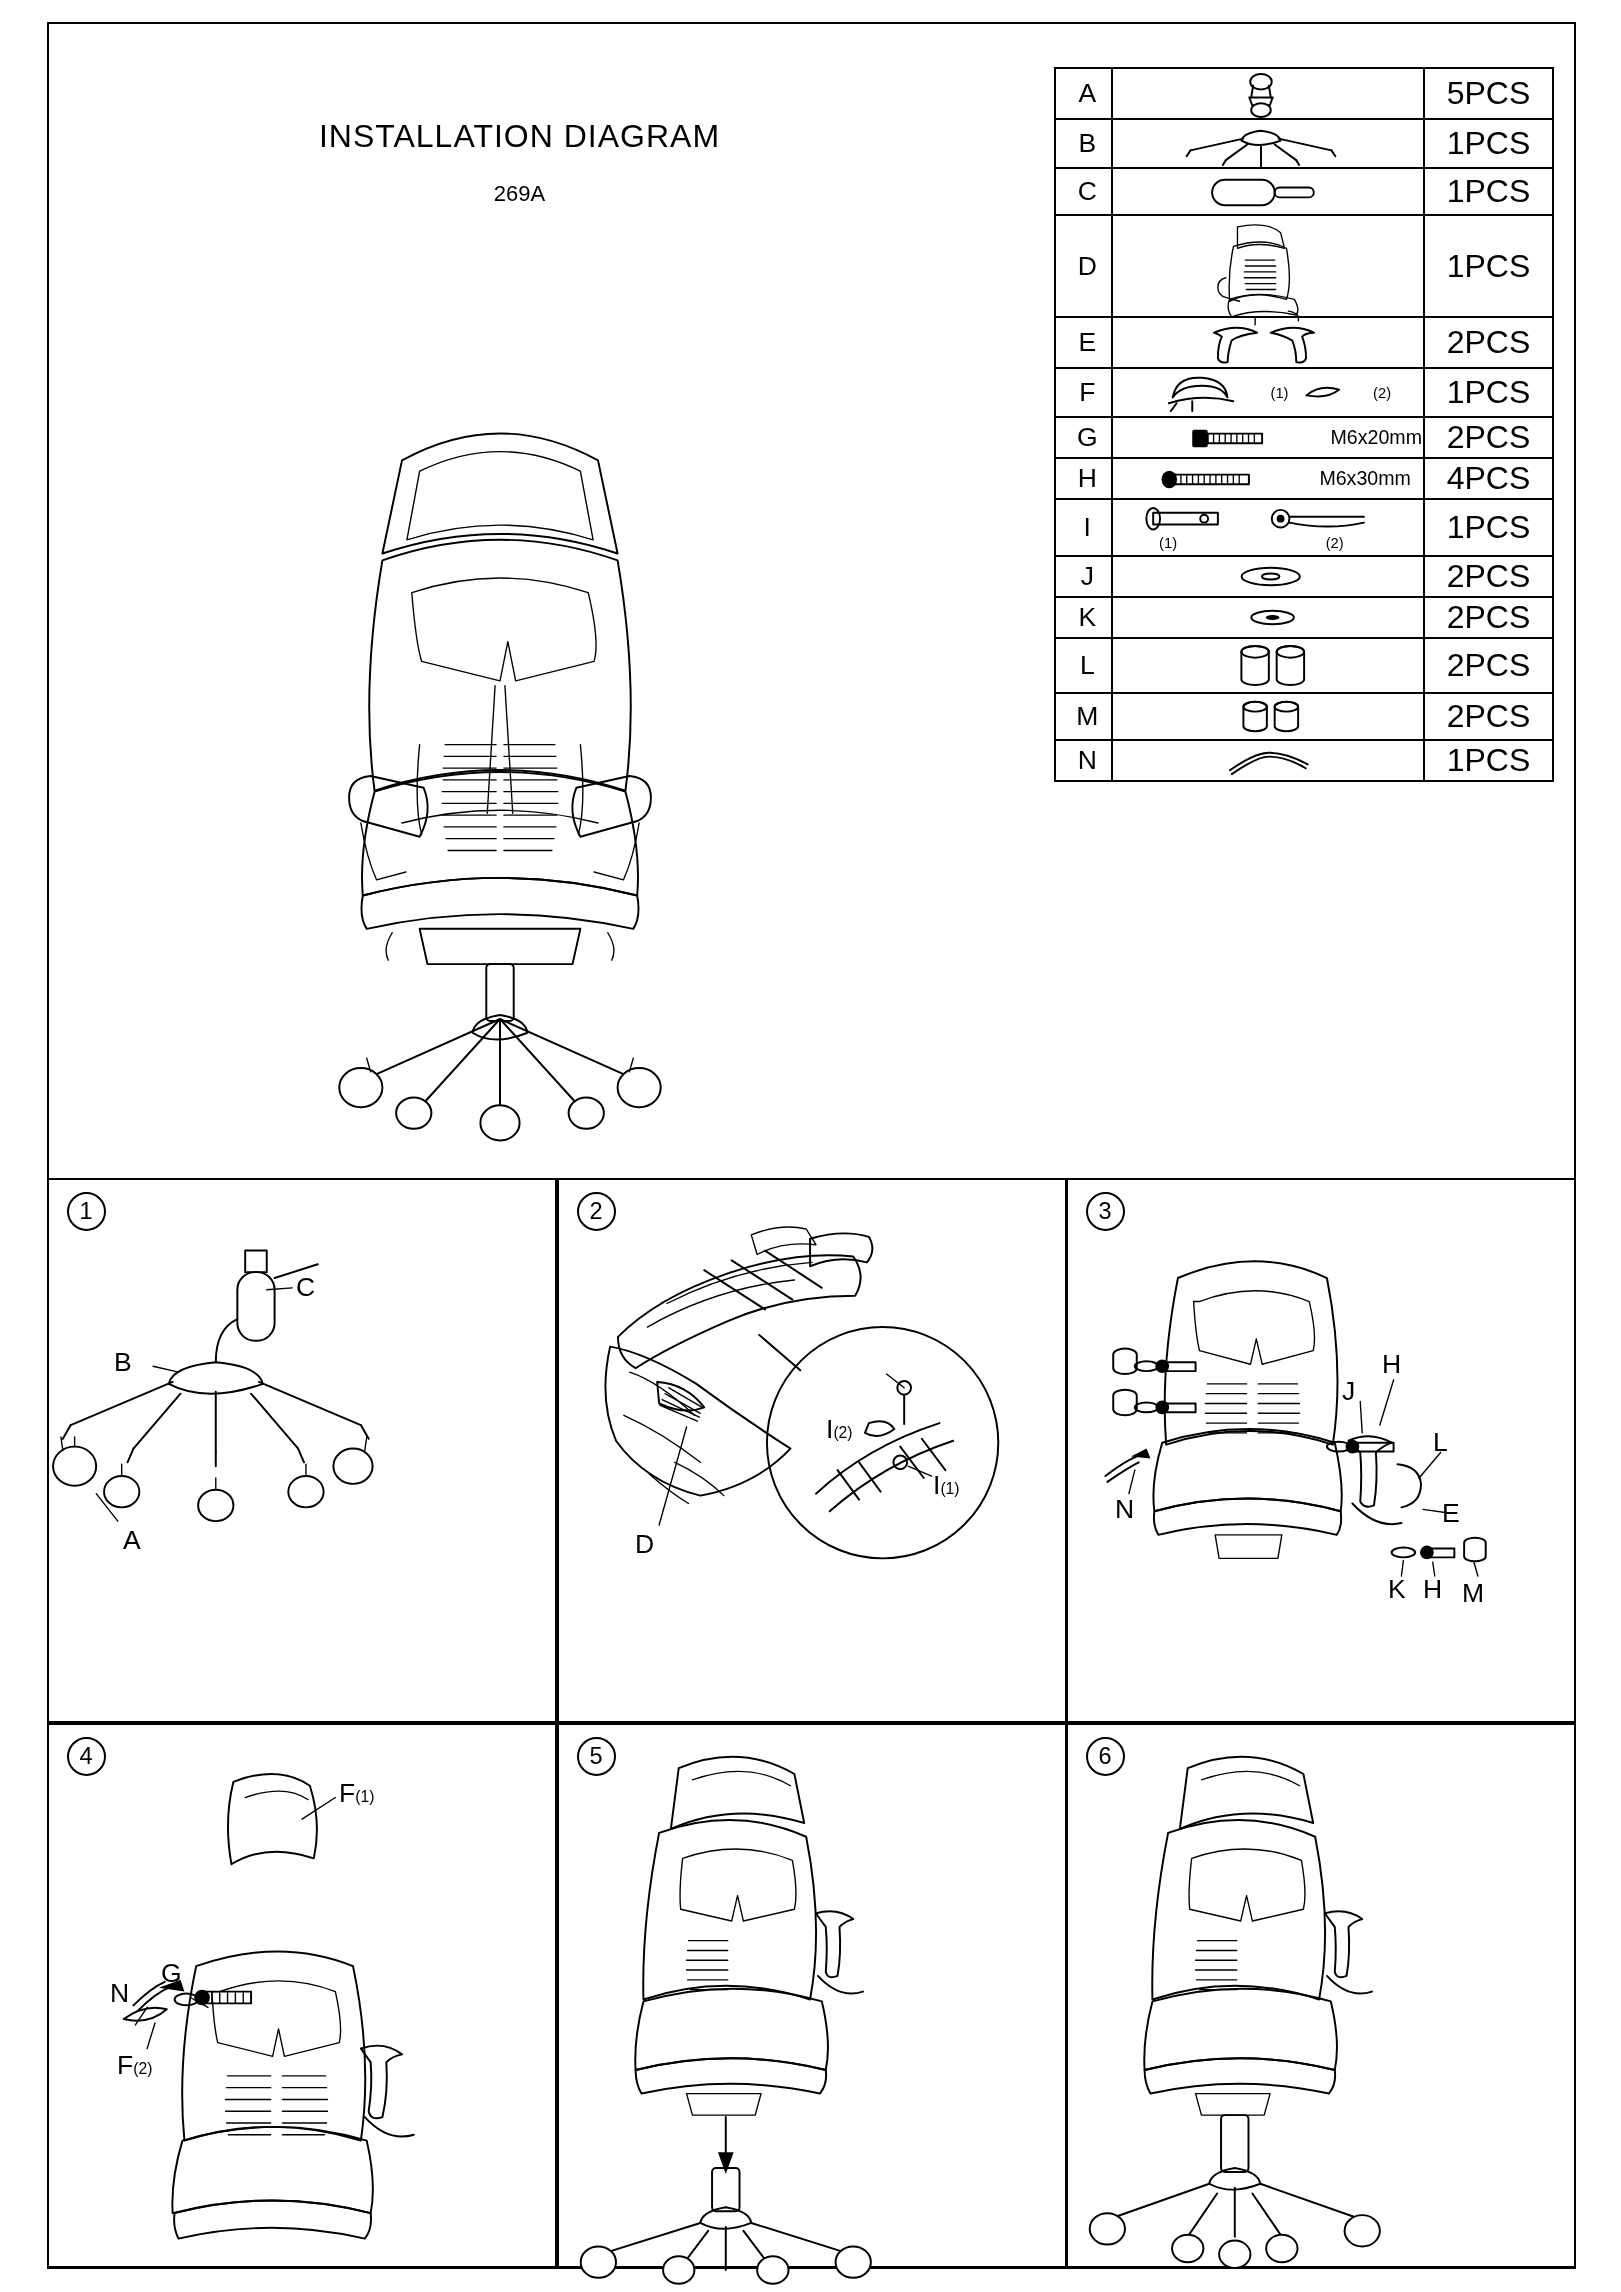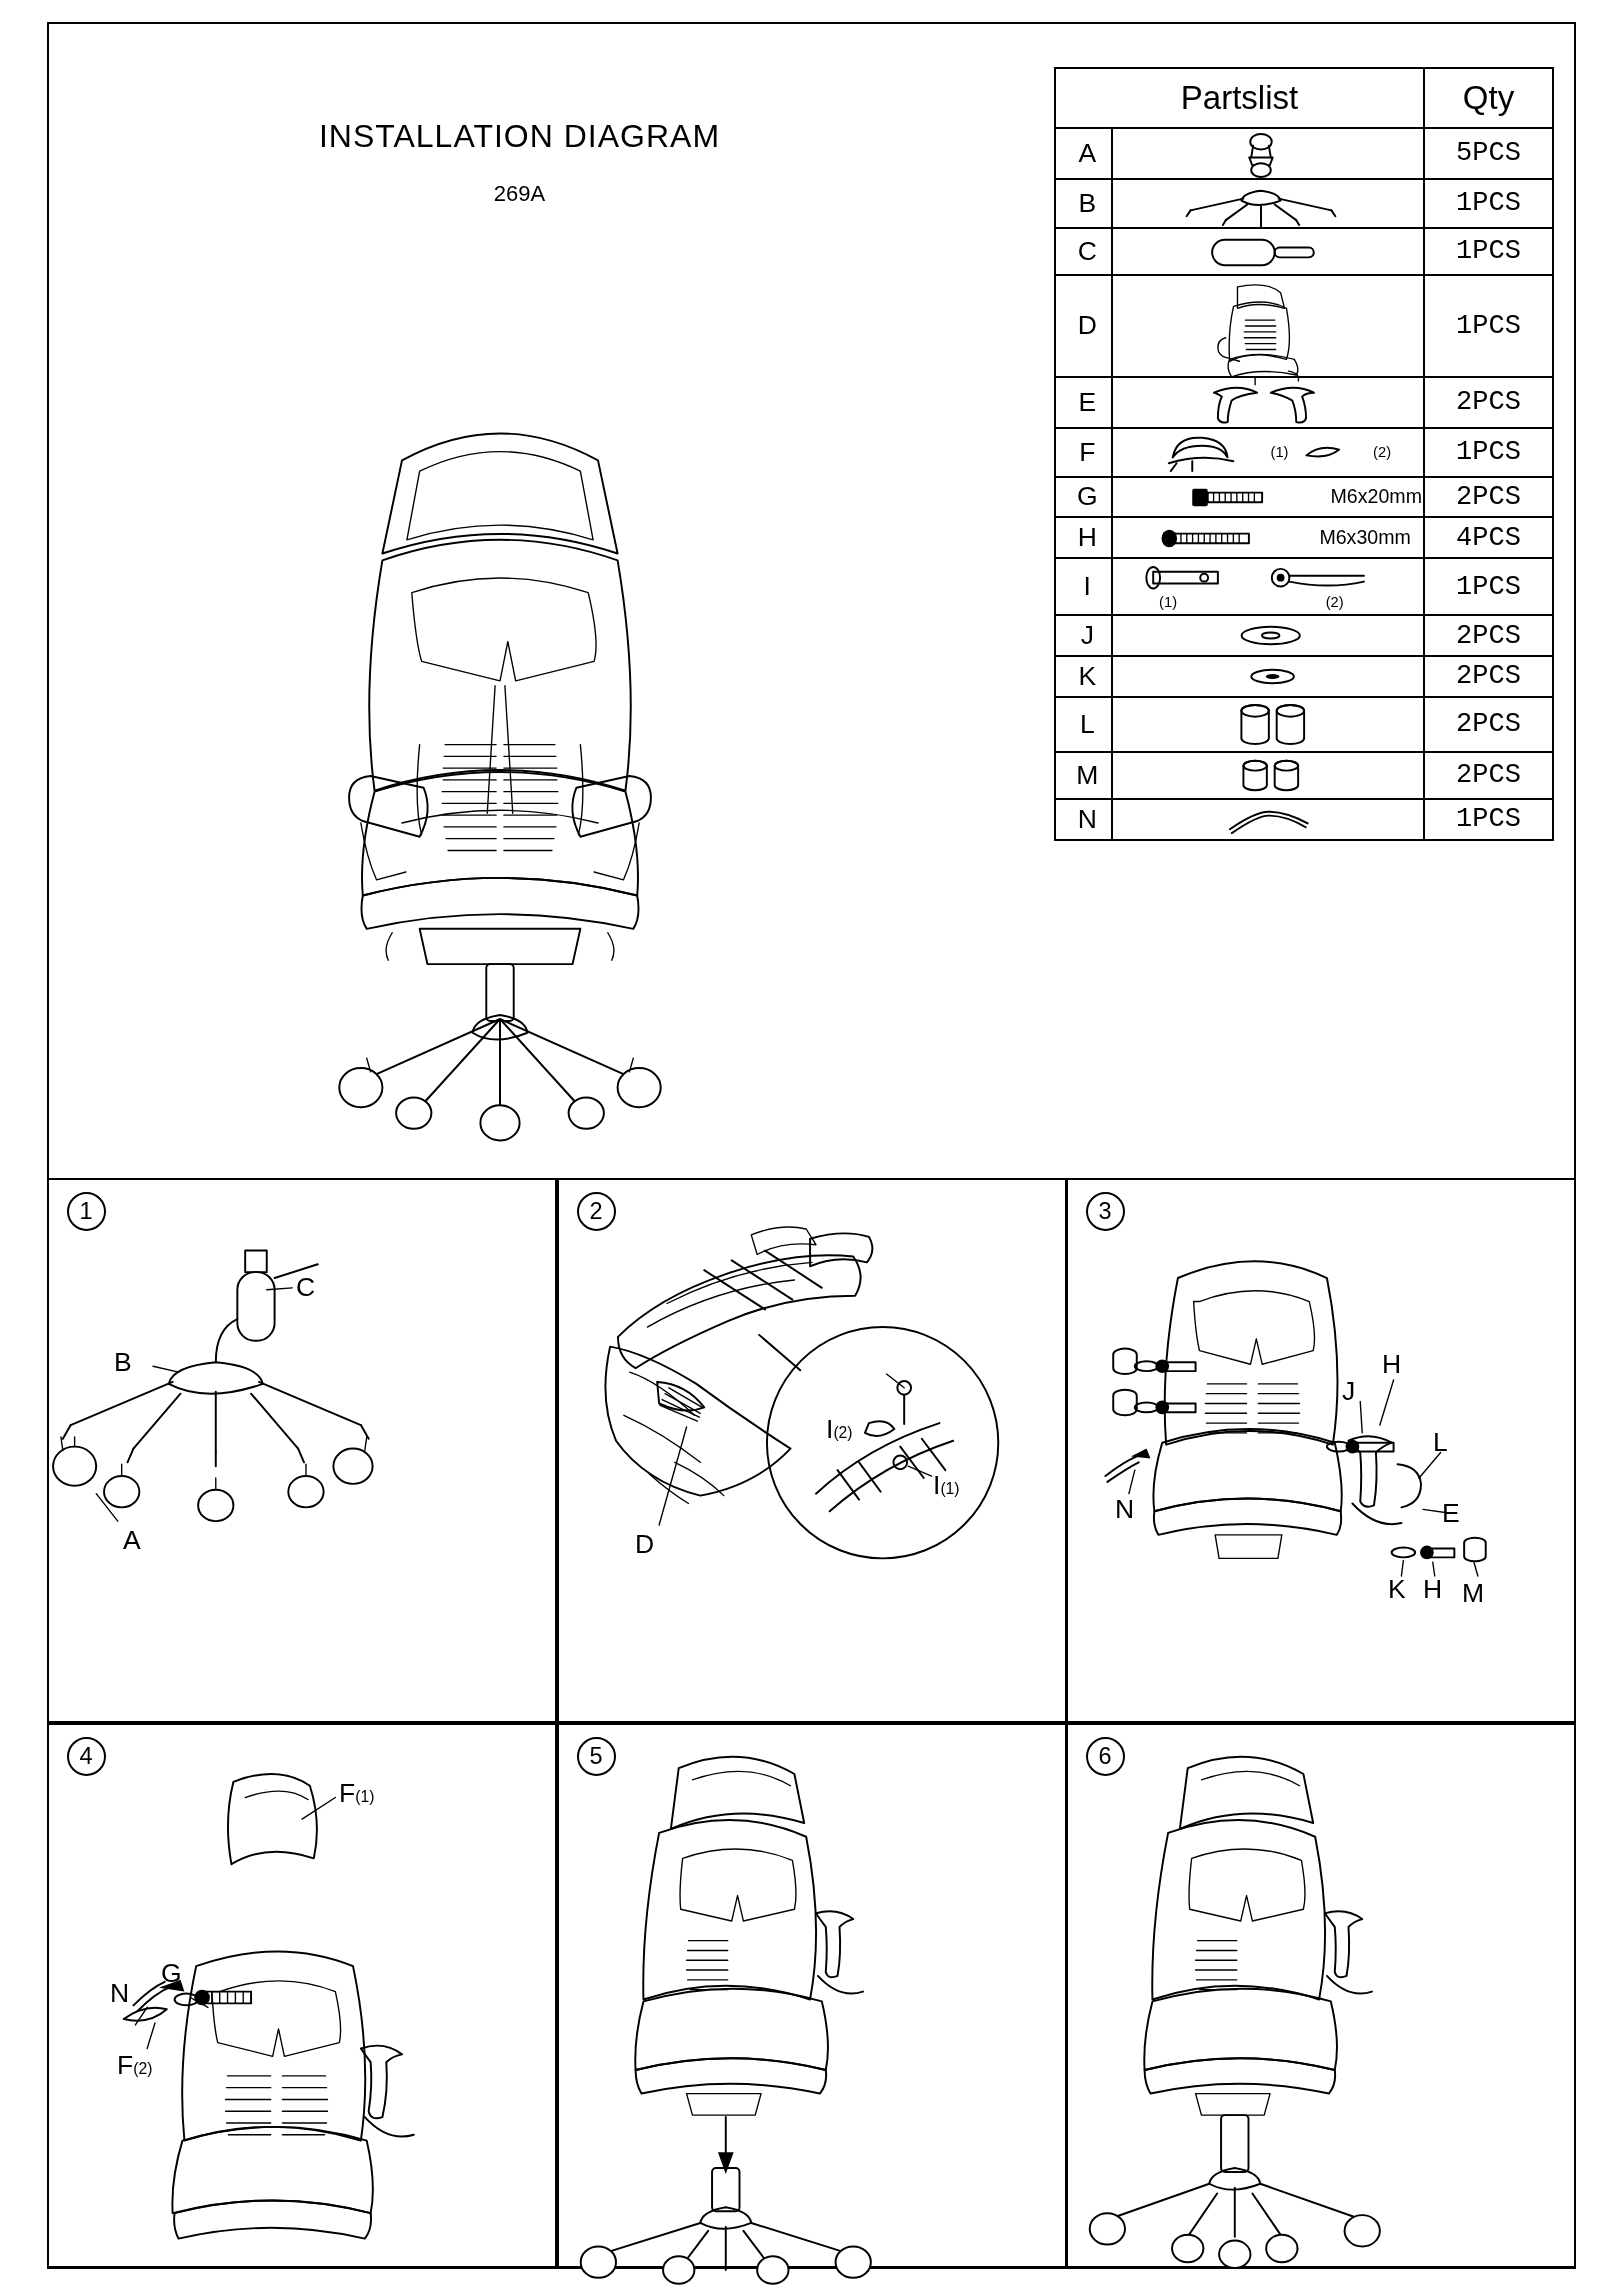--- a/index.html
+++ b/index.html
@@ -14,21 +14,21 @@
 
   
   .hero{position:absolute;left:255px;top:333px;width:490px;height:784px;}
 
   
   .parts-table{position:absolute;left:1054px;top:67px;width:500px;border-collapse:collapse;}
   .parts-table td,.parts-table th{border:2px solid #000;}
   .parts-table .hd{font-size:33px;font-weight:normal;text-align:center;padding:9.8px 0;}
   .cell-letter{width:47px;text-align:center;font-size:26.5px;padding:3.9px 0 3.9px 7.8px;}
   .cell-pic{text-align:center;vertical-align:middle;}
-  .cell-qty{width:125px;text-align:center;font-size:27px;font-family:Liberation Mono, monospace;}
+  .cell-qty{width:125px;text-align:center;font-size:32px;}
   .pic-wrap{display:flex;align-items:center;justify-content:center;gap:7.8px;height:100%;}
   .sub-n{font-size:14.7px;vertical-align:bottom;}
   .spec{font-size:19.6px;margin-left:9.8px;}
 
   
   .steps{position:absolute;left:47px;top:1178px;width:1529px;height:1090px;}
   .step{position:absolute;border:2px solid #000;box-sizing:border-box;}
   .step-num{position:absolute;left:17.6px;top:11.8px;width:35px;height:35px;border:2px solid #000;border-radius:50%;
             display:flex;align-items:center;justify-content:center;font-size:23.5px;}
   .lbl{position:absolute;font-size:26.5px;}
@@ -109,24 +109,20 @@
       <ellipse class="wh" cx="392" cy="770" rx="22" ry="20"></ellipse>
       <ellipse class="wh" cx="162" cy="796" rx="18" ry="16"></ellipse>
       <ellipse class="wh" cx="338" cy="796" rx="18" ry="16"></ellipse>
       <ellipse class="wh" cx="250" cy="806" rx="20" ry="18"></ellipse>
       <path class="ln-t" d="M118 754 l-4 -14 M382 754 l4 -14 M250 788 v-10"></path>
     </svg>
   </div>
 
   <table class="parts-table">
     <tbody>
-        <tr>
-      <th class="hd" colspan="2">Partslist</th>
-      <th class="hd">Qty</th>
-    </tr>
 
     <tr>
       <td class="cell-letter">A</td>
       <td class="cell-pic">
         <svg width="294" height="47" viewBox="0 0 300 48">
               <g transform="translate(130,2)">
           <ellipse class="ln" cx="20" cy="10" rx="11" ry="8"></ellipse>
           <path class="ln" d="M12 14 l-2 12 M28 14 l2 12"></path>
           <path class="ln" d="M8 26 h24 l-3 8 h-18 z"></path>
           <ellipse class="wh" cx="20" cy="39" rx="10" ry="7"></ellipse>

